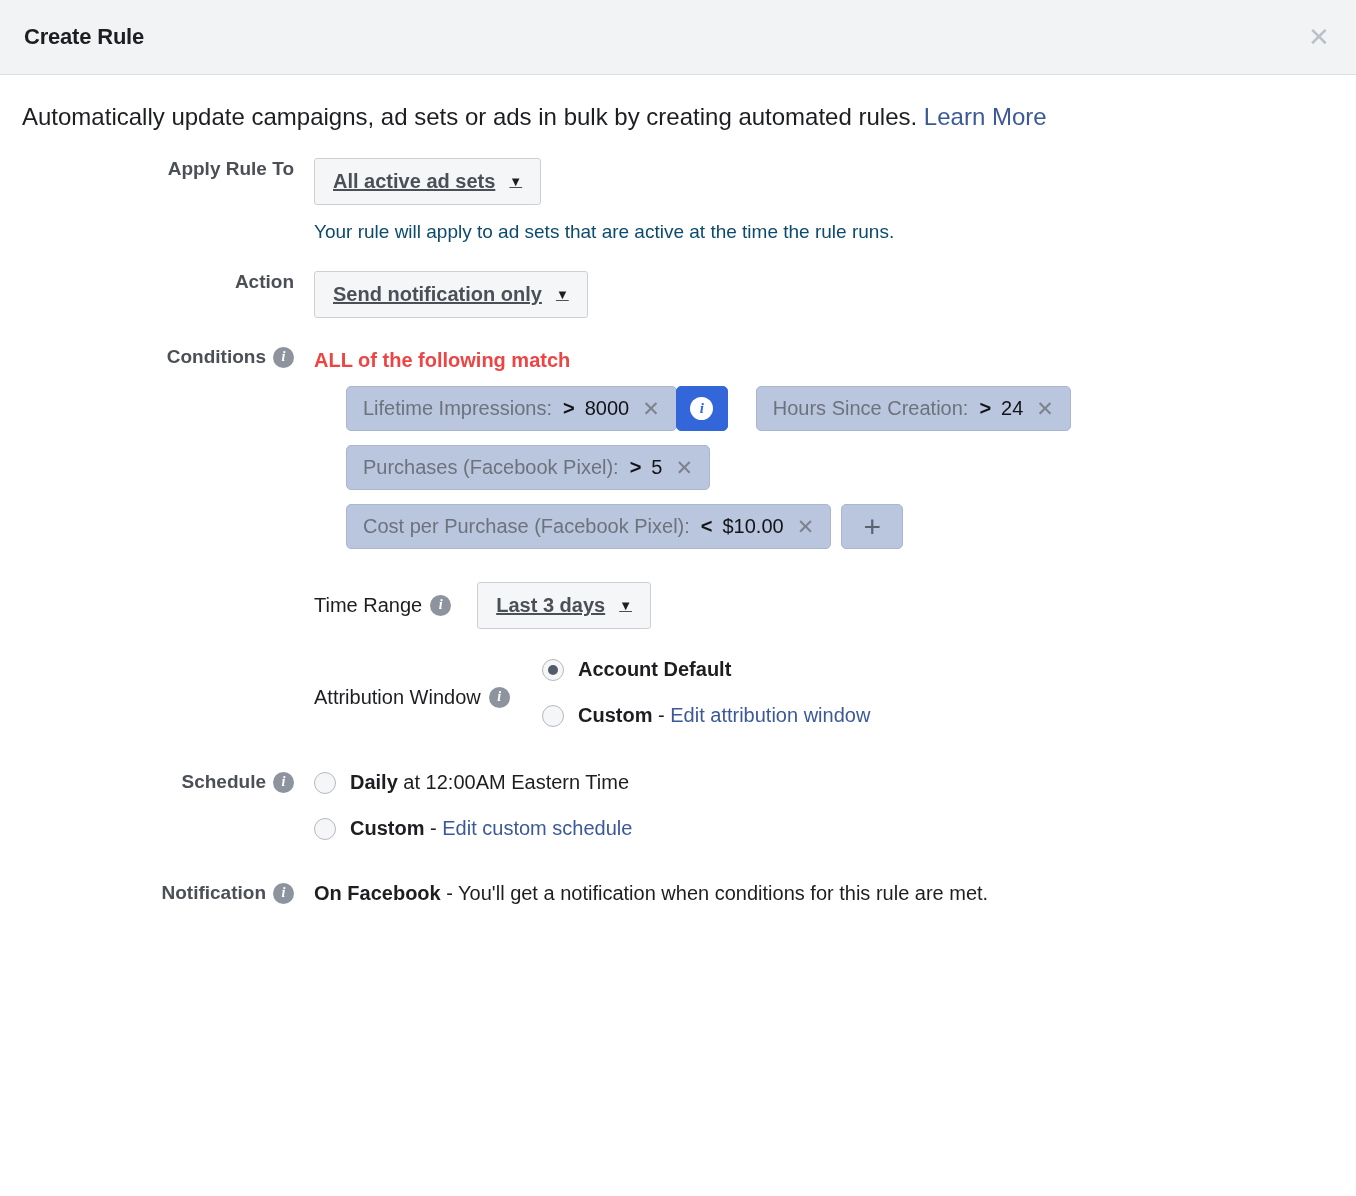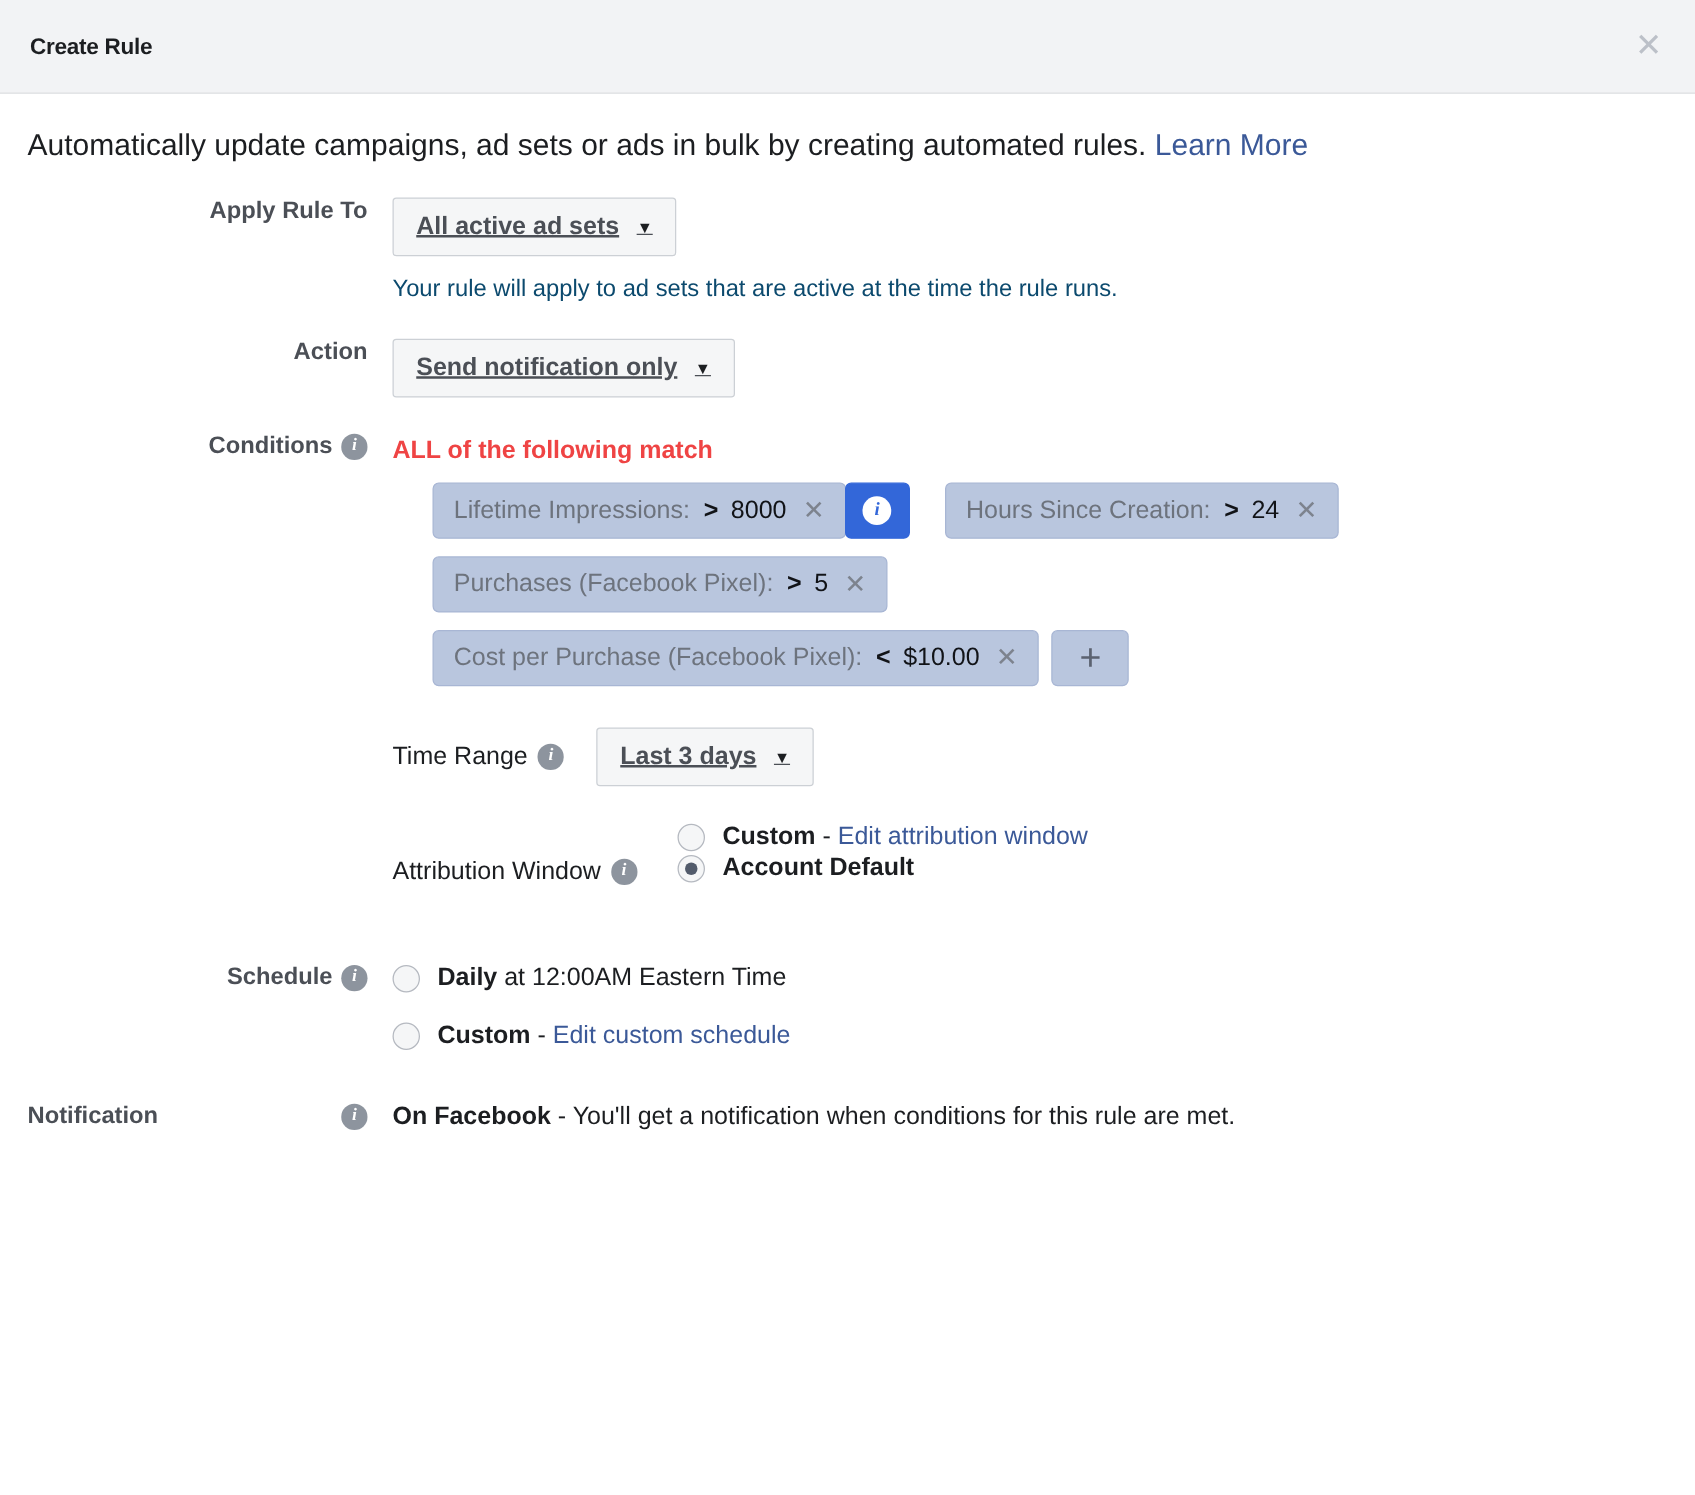--- a/index.html
+++ b/index.html
@@ -17,21 +17,21 @@
   .dialog-header {
     position: relative;
     height: 75px;
     background: #f2f3f5;
     border-bottom: 1px solid #dddfe2;
     display: flex;
     align-items: center;
     padding: 0 24px;
   }
   .dialog-title {
-    font-size: 18px;
+    font-size: 22px;
     font-weight: bold;
     color: #1c1e21;
     letter-spacing: -0.2px;
   }
   .close-btn {
     position: absolute;
     right: 22px;
     top: 50%;
     transform: translateY(-50%);
     width: 30px;
@@ -380,32 +380,32 @@
           <span class="caret">▼</span>
         </div>
       </div>
 
       <div class="inline-row" style="margin-top:28px; align-items:flex-start;">
         <div class="inline-label sub" style="padding-top:29px; justify-content:flex-start;">
           <span>Attribution Window</span>
           <span class="info-icon">i</span>
         </div>
         <div>
+          <div class="radio-line" style="margin-bottom:21px;">
+            <span class="radio checked"></span>
+            <span>
+              <span class="strong">Account Default</span>
+            </span>
+          </div>
           <div class="radio-line">
             <span class="radio"></span>
             <span>
               <span class="strong">Custom</span><span> - </span><a class="link">Edit attribution window</a>
             </span>
           </div>
-          <div class="radio-line" style="margin-bottom:21px;">
-            <span class="radio checked"></span>
-            <span>
-              <span class="strong">Account Default</span>
-            </span>
-          </div>
         </div>
       </div>
     </div>
   </div>
 
   <div class="row" style="margin-top:42px;">
     <div class="row-label" style="padding-top:1px;">
       <span>Schedule</span>
       <span class="info-icon">i</span>
     </div>
@@ -419,21 +419,21 @@
       <div class="radio-line">
         <span class="radio"></span>
         <span>
           <span class="strong">Custom</span><span> - </span><a class="link">Edit custom schedule</a>
         </span>
       </div>
     </div>
   </div>
 
   <div class="row" style="margin-top:40px;">
-    <div class="row-label" style="padding-top:1px;justify-content:space-between;">
+    <div class="row-label" style="padding-top:1px;">
       <span>Notification</span>
       <span class="info-icon">i</span>
     </div>
     <div class="row-field">
       <div style="font-size:20px; line-height:1.25;">
         <span class="strong">On Facebook</span><span> - You'll get a notification when conditions for this rule are met.</span>
       </div>
     </div>
   </div>
 

